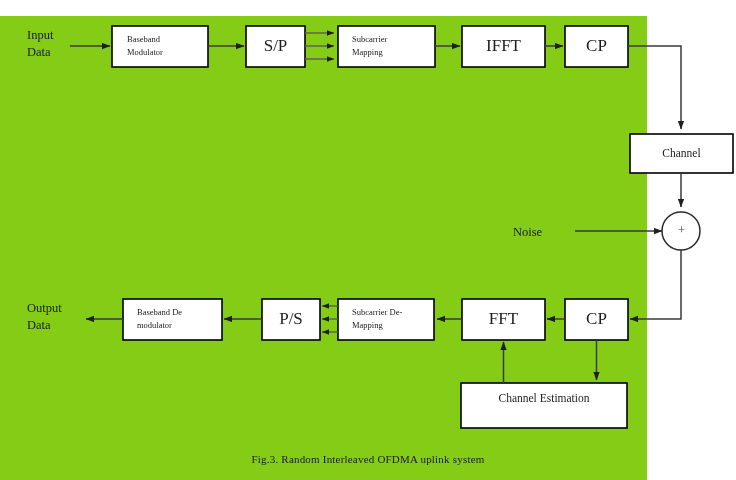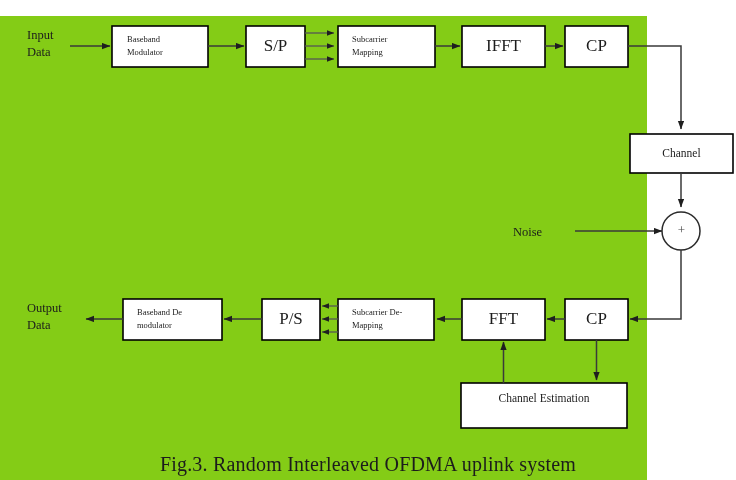--- a/index.html
+++ b/index.html
@@ -78,21 +78,21 @@
     text-anchor: middle;
     dominant-baseline: middle;
   }
   .caption-text {
     position: absolute;
     left: 0;
     top: 437px;
     width: 736px;
     text-align: center;
     font-family: "Liberation Serif", "DejaVu Serif", serif;
-    font-size: 20px;
+    font-size: 11px;
     color: #1c1c1c;
     letter-spacing: 0.2px;
   }
 </style>
 </head>
 <body>
 
 <div id="diagram-root">
 
   <svg class="diagram-canvas" viewBox="0 0 736 480" xmlns="http://www.w3.org/2000/svg">

